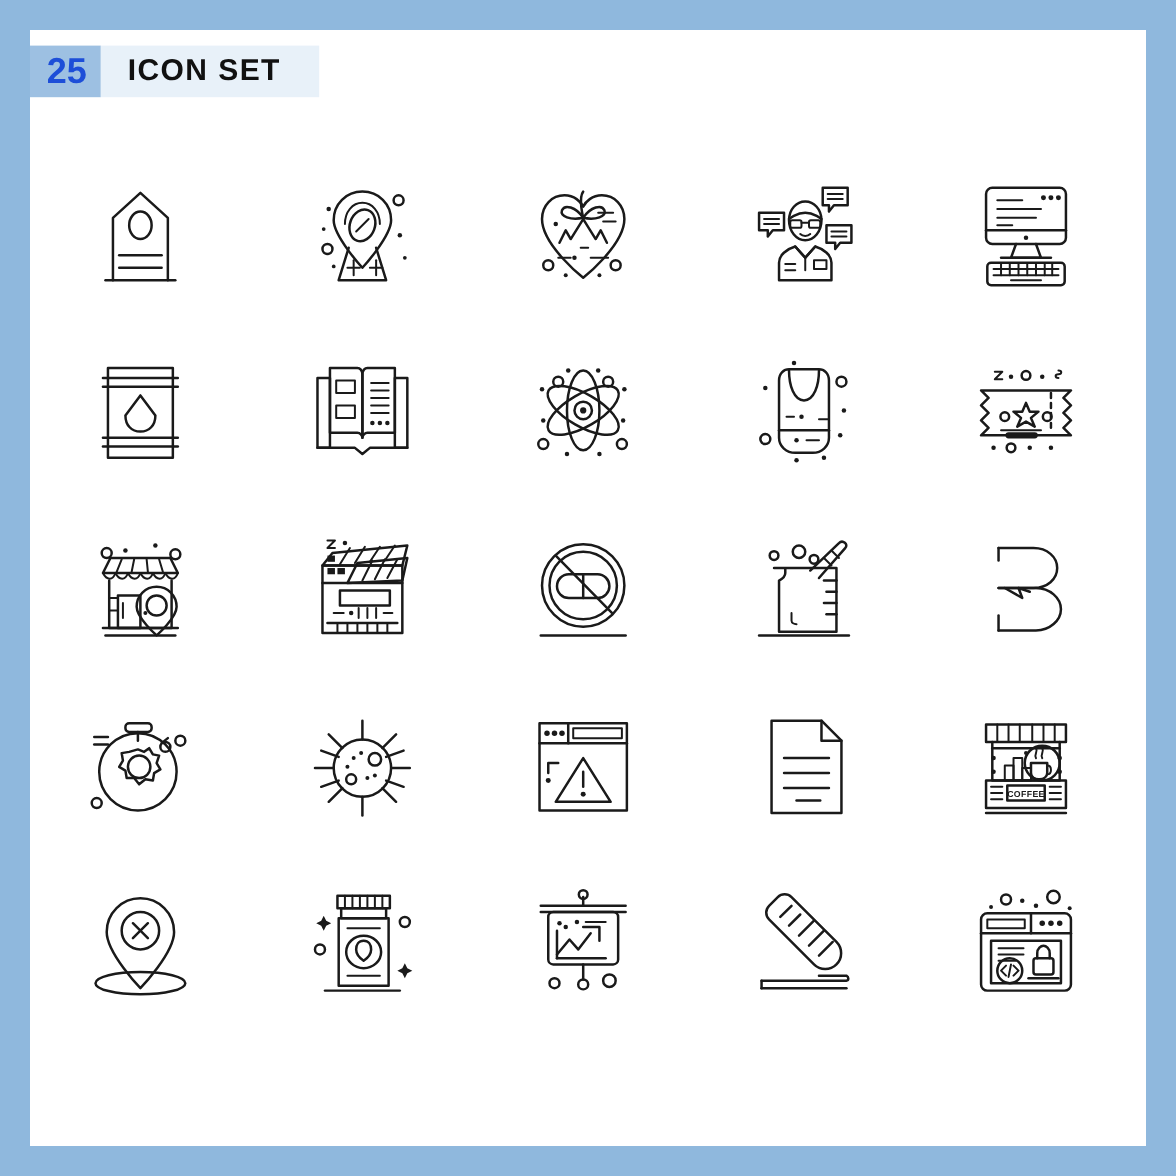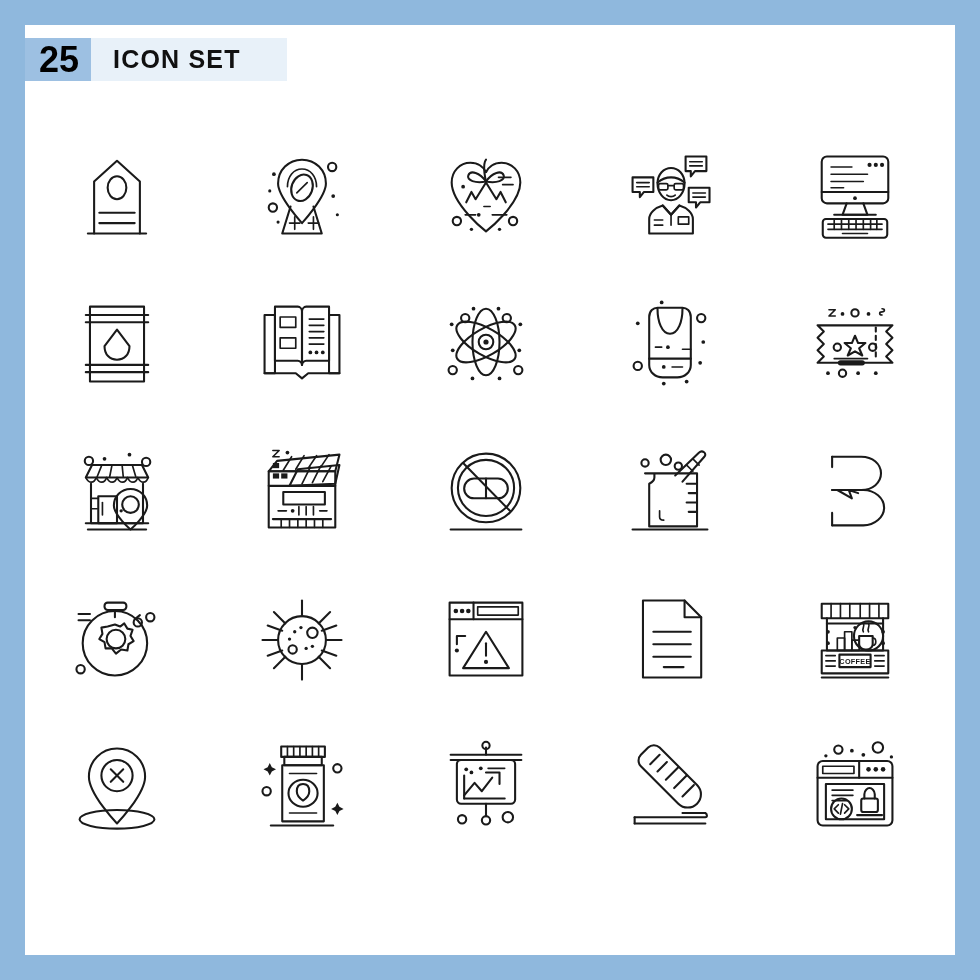--- a/index.html
+++ b/index.html
@@ -28,34 +28,34 @@
   #header {
     position: absolute;
     left: 0px;
     top: 13px;
     display: flex;
     align-items: stretch;
     height: 43px;
   }
   #count-box {
     background: #9dc0e2;
-    color: #000000;
-    font-size: 36px;
+    color: #1d4ed8;
+    font-size: 30px;
     font-weight: bold;
     line-height: 43px;
     padding: 0 12px 0 14px;
     letter-spacing: 0px;
   }
   #title-box {
     background: #e8f1f9;
     color: #111111;
     font-size: 25px;
     font-weight: bold;
     line-height: 43px;
-    padding: 0 46px 0 22px;
+    padding: 0 32px 0 22px;
     letter-spacing: 1.2px;
   }
   #grid {
     position: absolute;
     left: 0;
     top: 95px;
     width: 922px;
     display: grid;
     grid-template-columns: repeat(5, 1fr);
     grid-template-rows: repeat(5, 148px);

